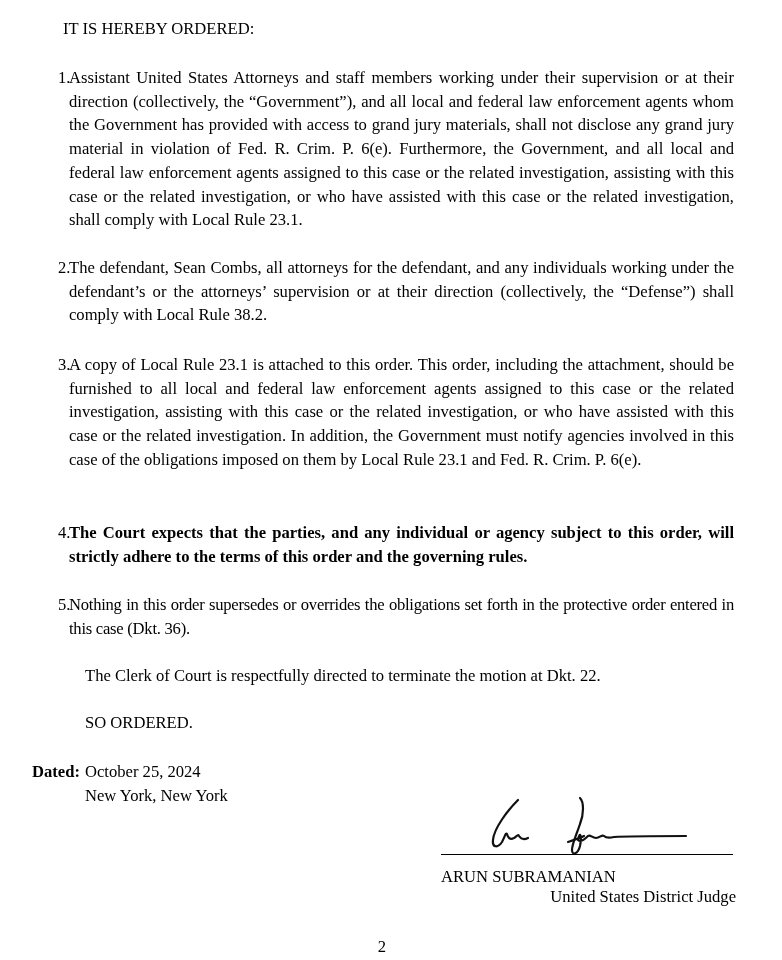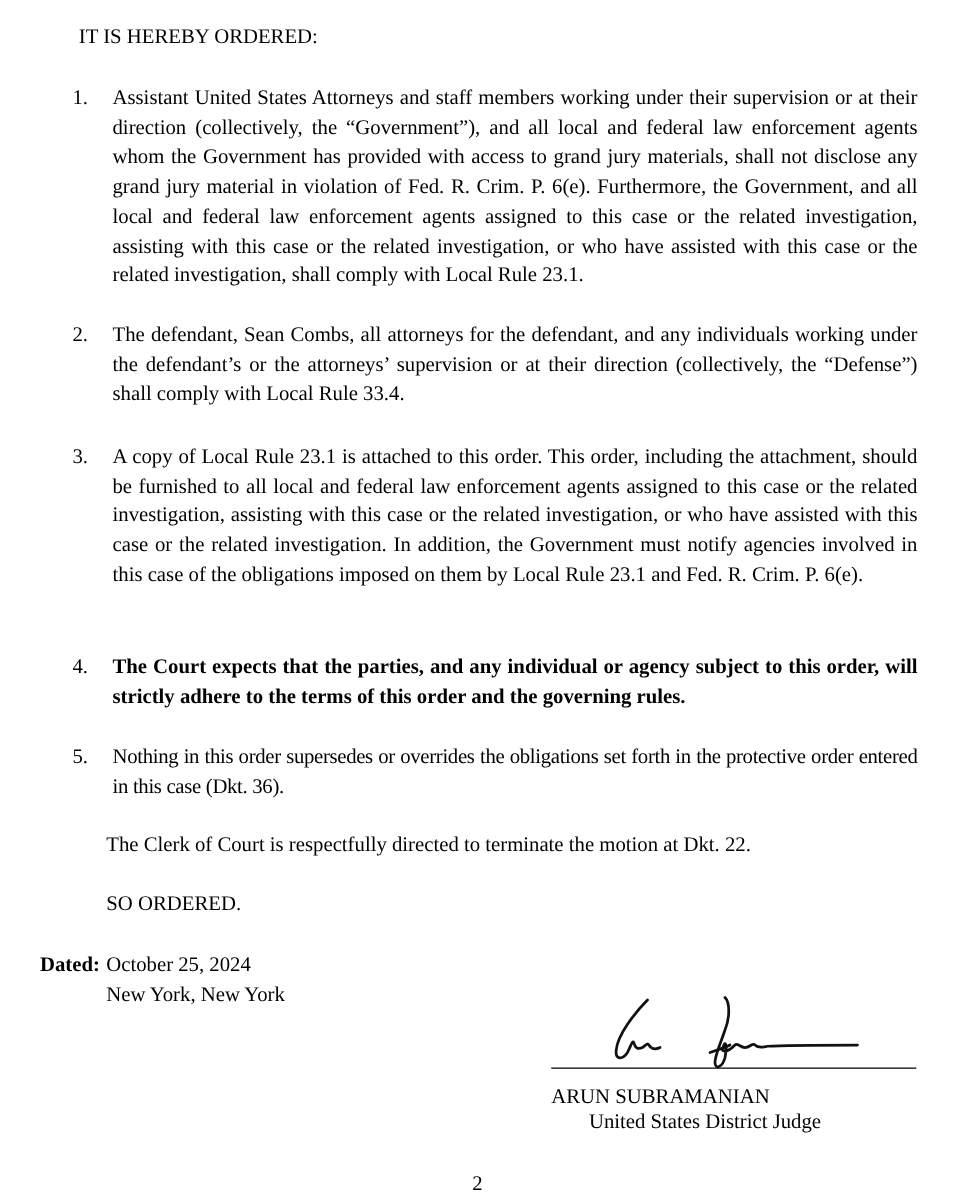--- a/index.html
+++ b/index.html
@@ -5,45 +5,45 @@
   html, body { margin: 0; padding: 0; background: #ffffff; }
   body {
     width: 782px; height: 960px; position: relative; overflow: hidden;
     font-family: "Liberation Serif", "DejaVu Serif", serif;
     font-size: 16.6px; color: #000; line-height: 23.7px;
   }
   .abs { position: absolute; }
   .heading { left: 32px; top: 17px; margin-left: 31px; }
   .item { position: absolute; left: 58px; width: 676px; }
   .item .num { position: absolute; left: 0; top: 0; }
-  .item .txt { margin-left: 32px; text-align: justify; text-align-last: left; }
+  .item .txt { margin-left: 11px; text-align: justify; text-align-last: left; }
   .bold { font-weight: bold; }
   .para { position: absolute; left: 85px; }
   .dated-label { left: 32px; top: 760px; font-weight: bold; }
   .dated-date { left: 85px; top: 760px; }
   .dated-place { left: 85px; top: 784px; }
   .sig-line { left: 441px; top: 854px; width: 292px; height: 1px; background: #000; }
   .sig-name { left: 441px; top: 865px; width: 292px; text-align: left; }
-  .sig-title { left: 418px; top: 885px; width: 292px; text-align: center; }
+  .sig-title { left: 444px; top: 885px; width: 292px; text-align: right; }
   .signature { left: 488px; top: 796px; width: 200px; height: 62px; }
   .page-num { left: 0; width: 764px; top: 935px; text-align: center; }
 </style>
 </head>
 <body>
 
 <div class="abs heading">IT IS HEREBY ORDERED:</div>
 
 <div class="item" style="top:66px;">
   <span class="num">1.</span>
   <div class="txt">Assistant United States Attorneys and staff members working under their supervision or at their direction (collectively, the “Government”), and all local and federal law enforcement agents whom the Government has provided with access to grand jury materials, shall not disclose any grand jury material in violation of Fed. R. Crim. P. 6(e). Furthermore, the Government, and all local and federal law enforcement agents assigned to this case or the related investigation, assisting with this case or the related investigation, or who have assisted with this case or the related investigation, shall comply with Local Rule 23.1.</div>
 </div>
 
 <div class="item" style="top:256px;">
   <span class="num">2.</span>
-  <div class="txt">The defendant, Sean Combs, all attorneys for the defendant, and any individuals working under the defendant’s or the attorneys’ supervision or at their direction (collectively, the “Defense”) shall comply with Local Rule 33.4.</div>
+  <div class="txt">The defendant, Sean Combs, all attorneys for the defendant, and any individuals working under the defendant’s or the attorneys’ supervision or at their direction (collectively, the “Defense”) shall comply with Local Rule 38.2.</div>
 </div>
 
 <div class="item" style="top:353px;">
   <span class="num">3.</span>
   <div class="txt">A copy of Local Rule 23.1 is attached to this order. This order, including the attachment, should be furnished to all local and federal law enforcement agents assigned to this case or the related investigation, assisting with this case or the related investigation, or who have assisted with this case or the related investigation. In addition, the Government must notify agencies involved in this case of the obligations imposed on them by Local Rule 23.1 and Fed. R. Crim. P. 6(e).</div>
 </div>
 
 <div class="item bold" style="top:521px;">
   <span class="num" style="font-weight:normal;">4.</span>
   <div class="txt">The Court expects that the parties, and any individual or agency subject to this order, will strictly adhere to the terms of this order and the governing rules.</div>

